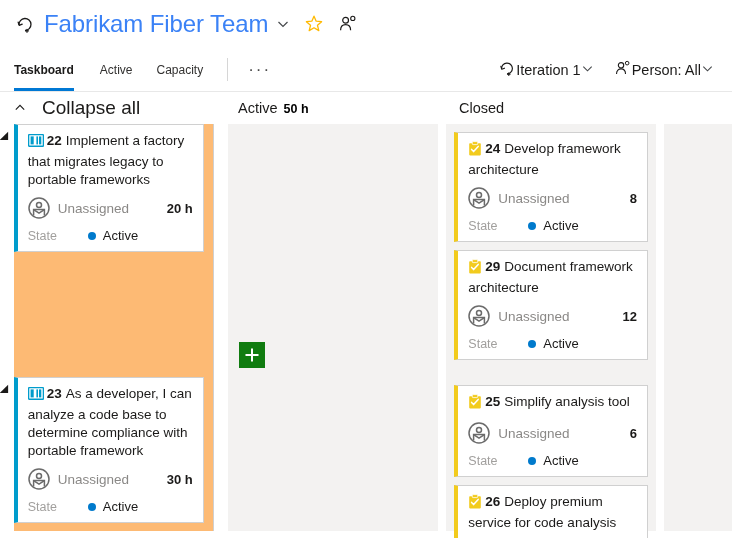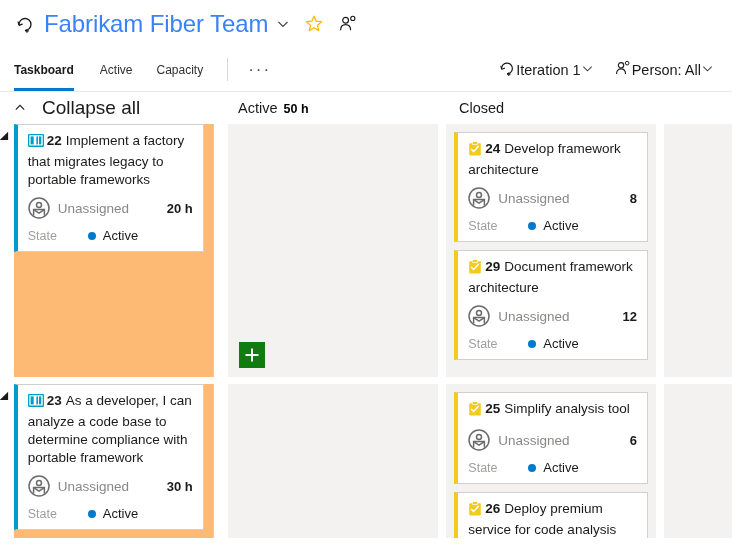--- a/index.html
+++ b/index.html
@@ -138,21 +138,21 @@
   
   .board-body {
     position: relative;
     height: 414px;
     overflow: hidden;
   }
   .row {
     display: flex;
     align-items: stretch;
   }
-  .row + .row { margin-top: 7px; }
+  .row + .row { }
   .row-1 { height: 253px; }
   .row-2 { height: 154px; }
 
   .gutter {
     width: 14px;
     background: #ffffff;
     position: relative;
   }
   .tri {
     position: absolute;

